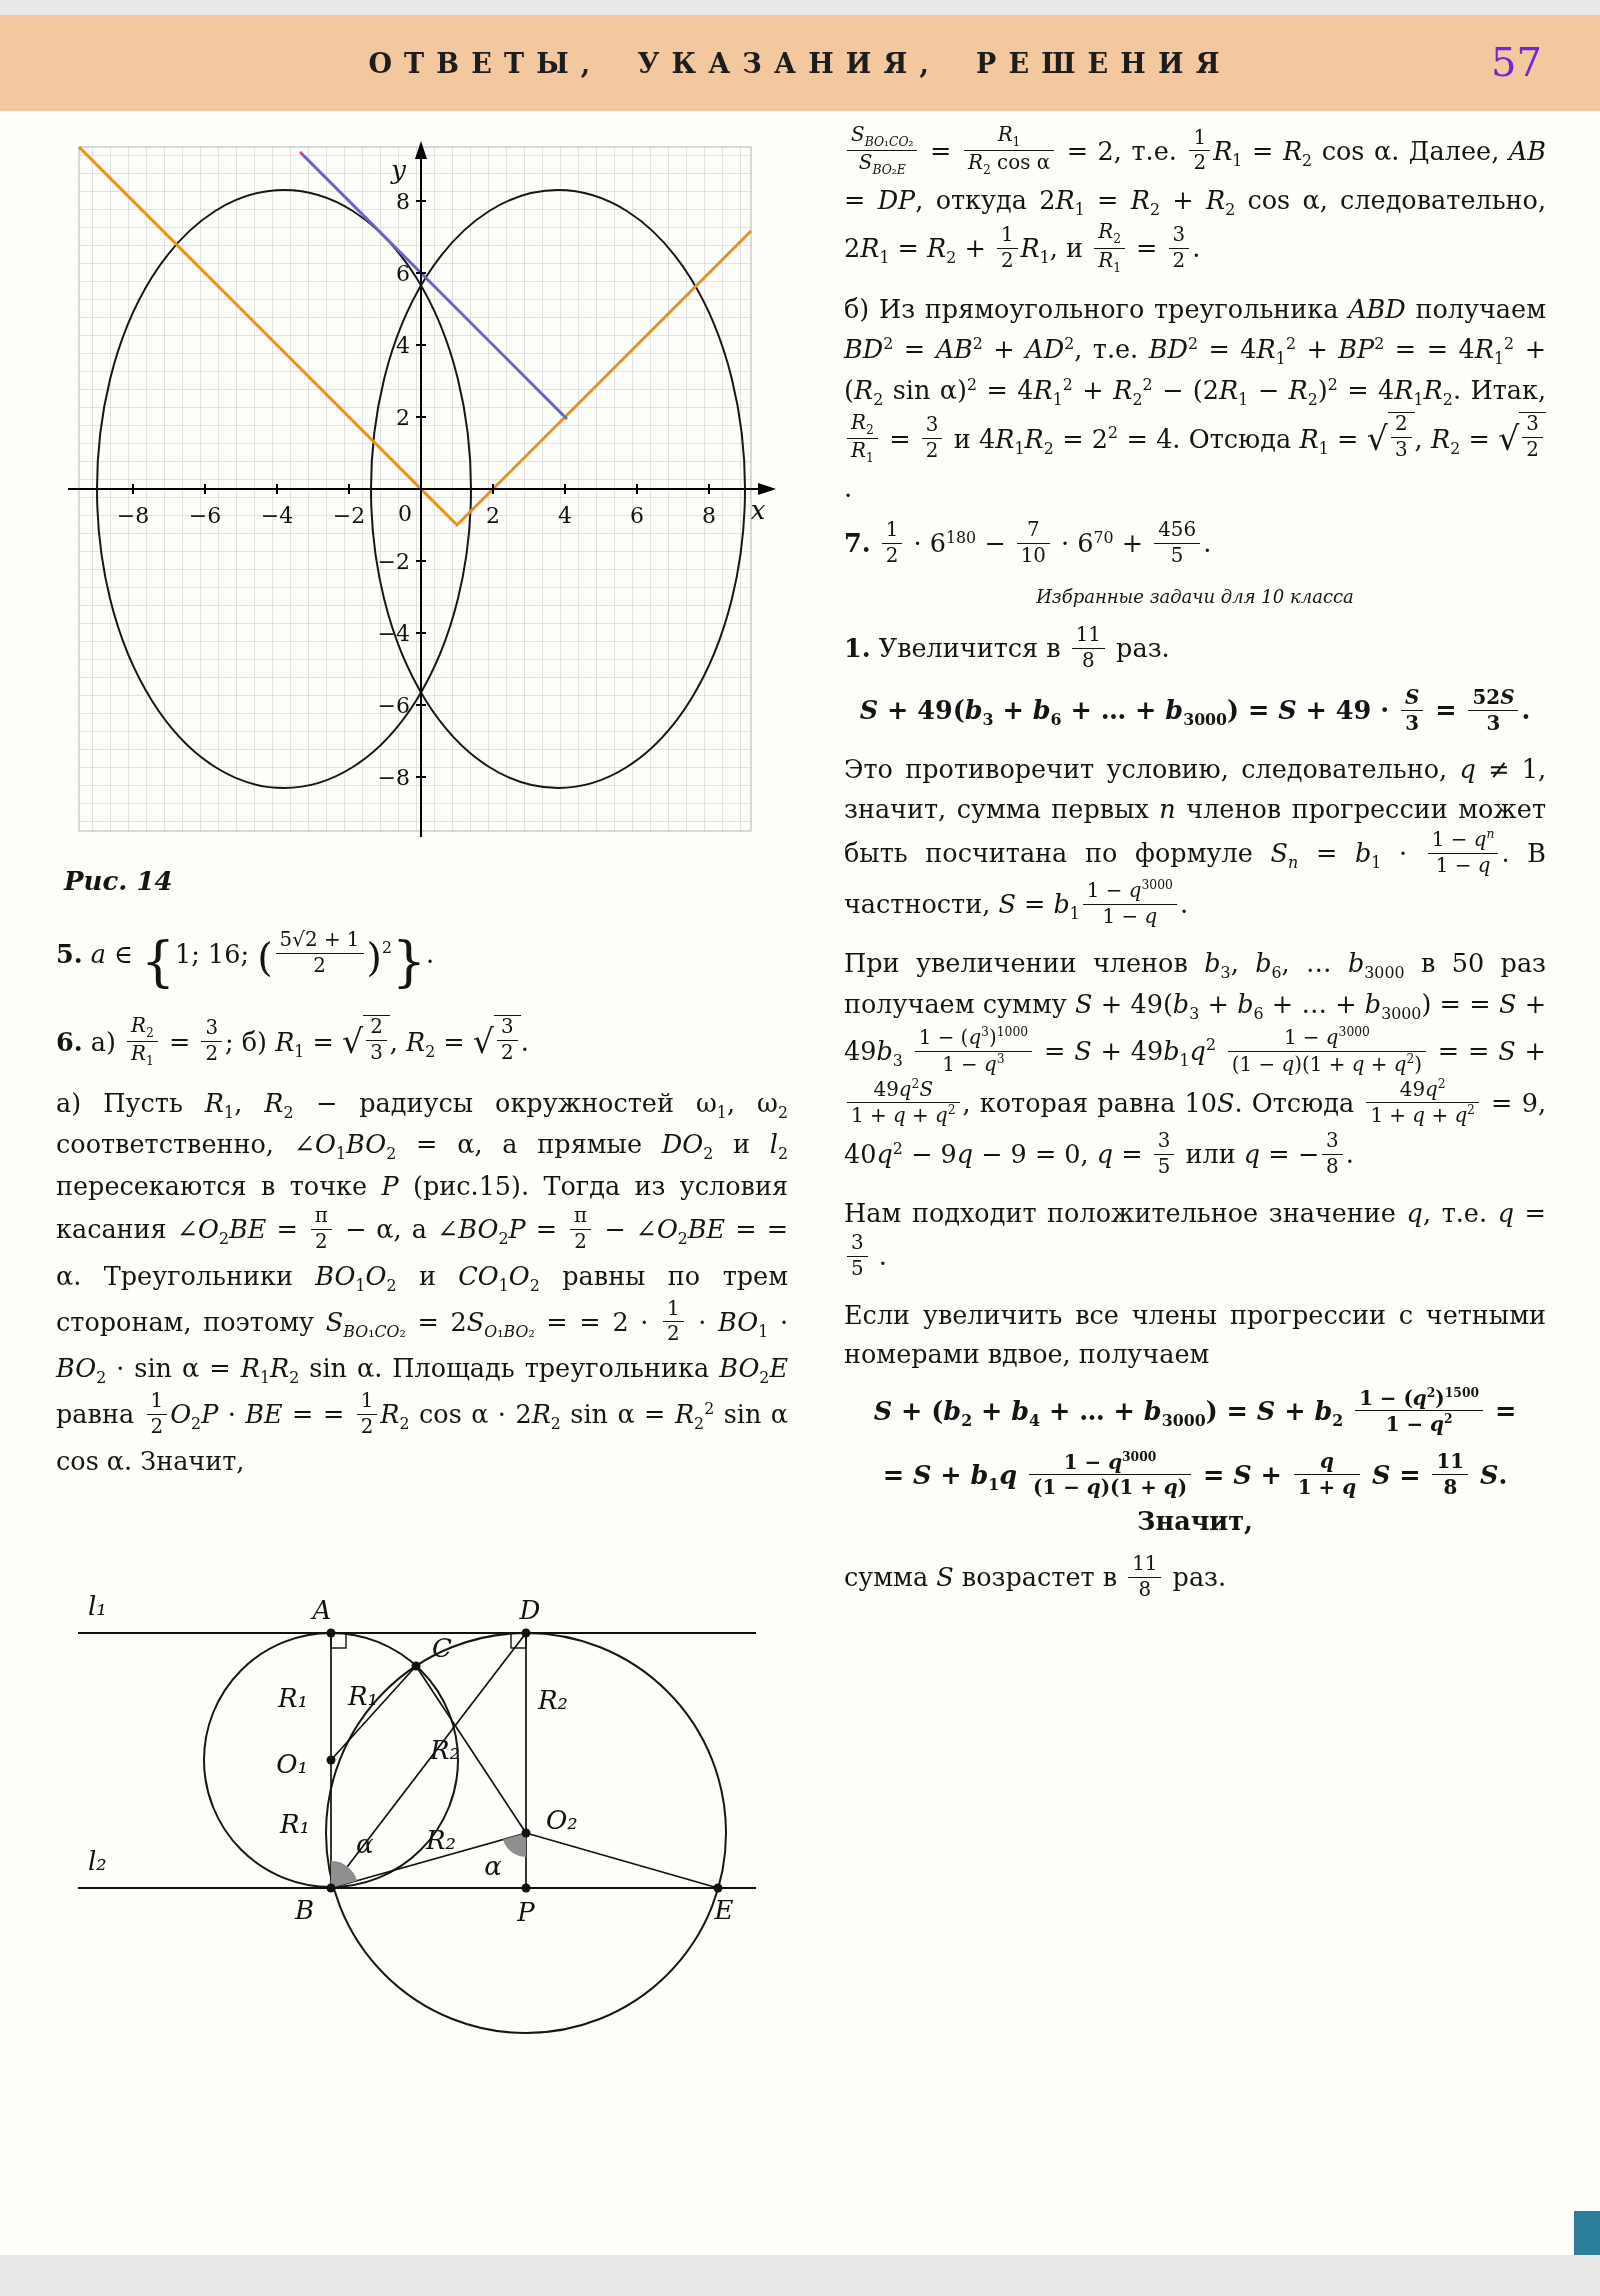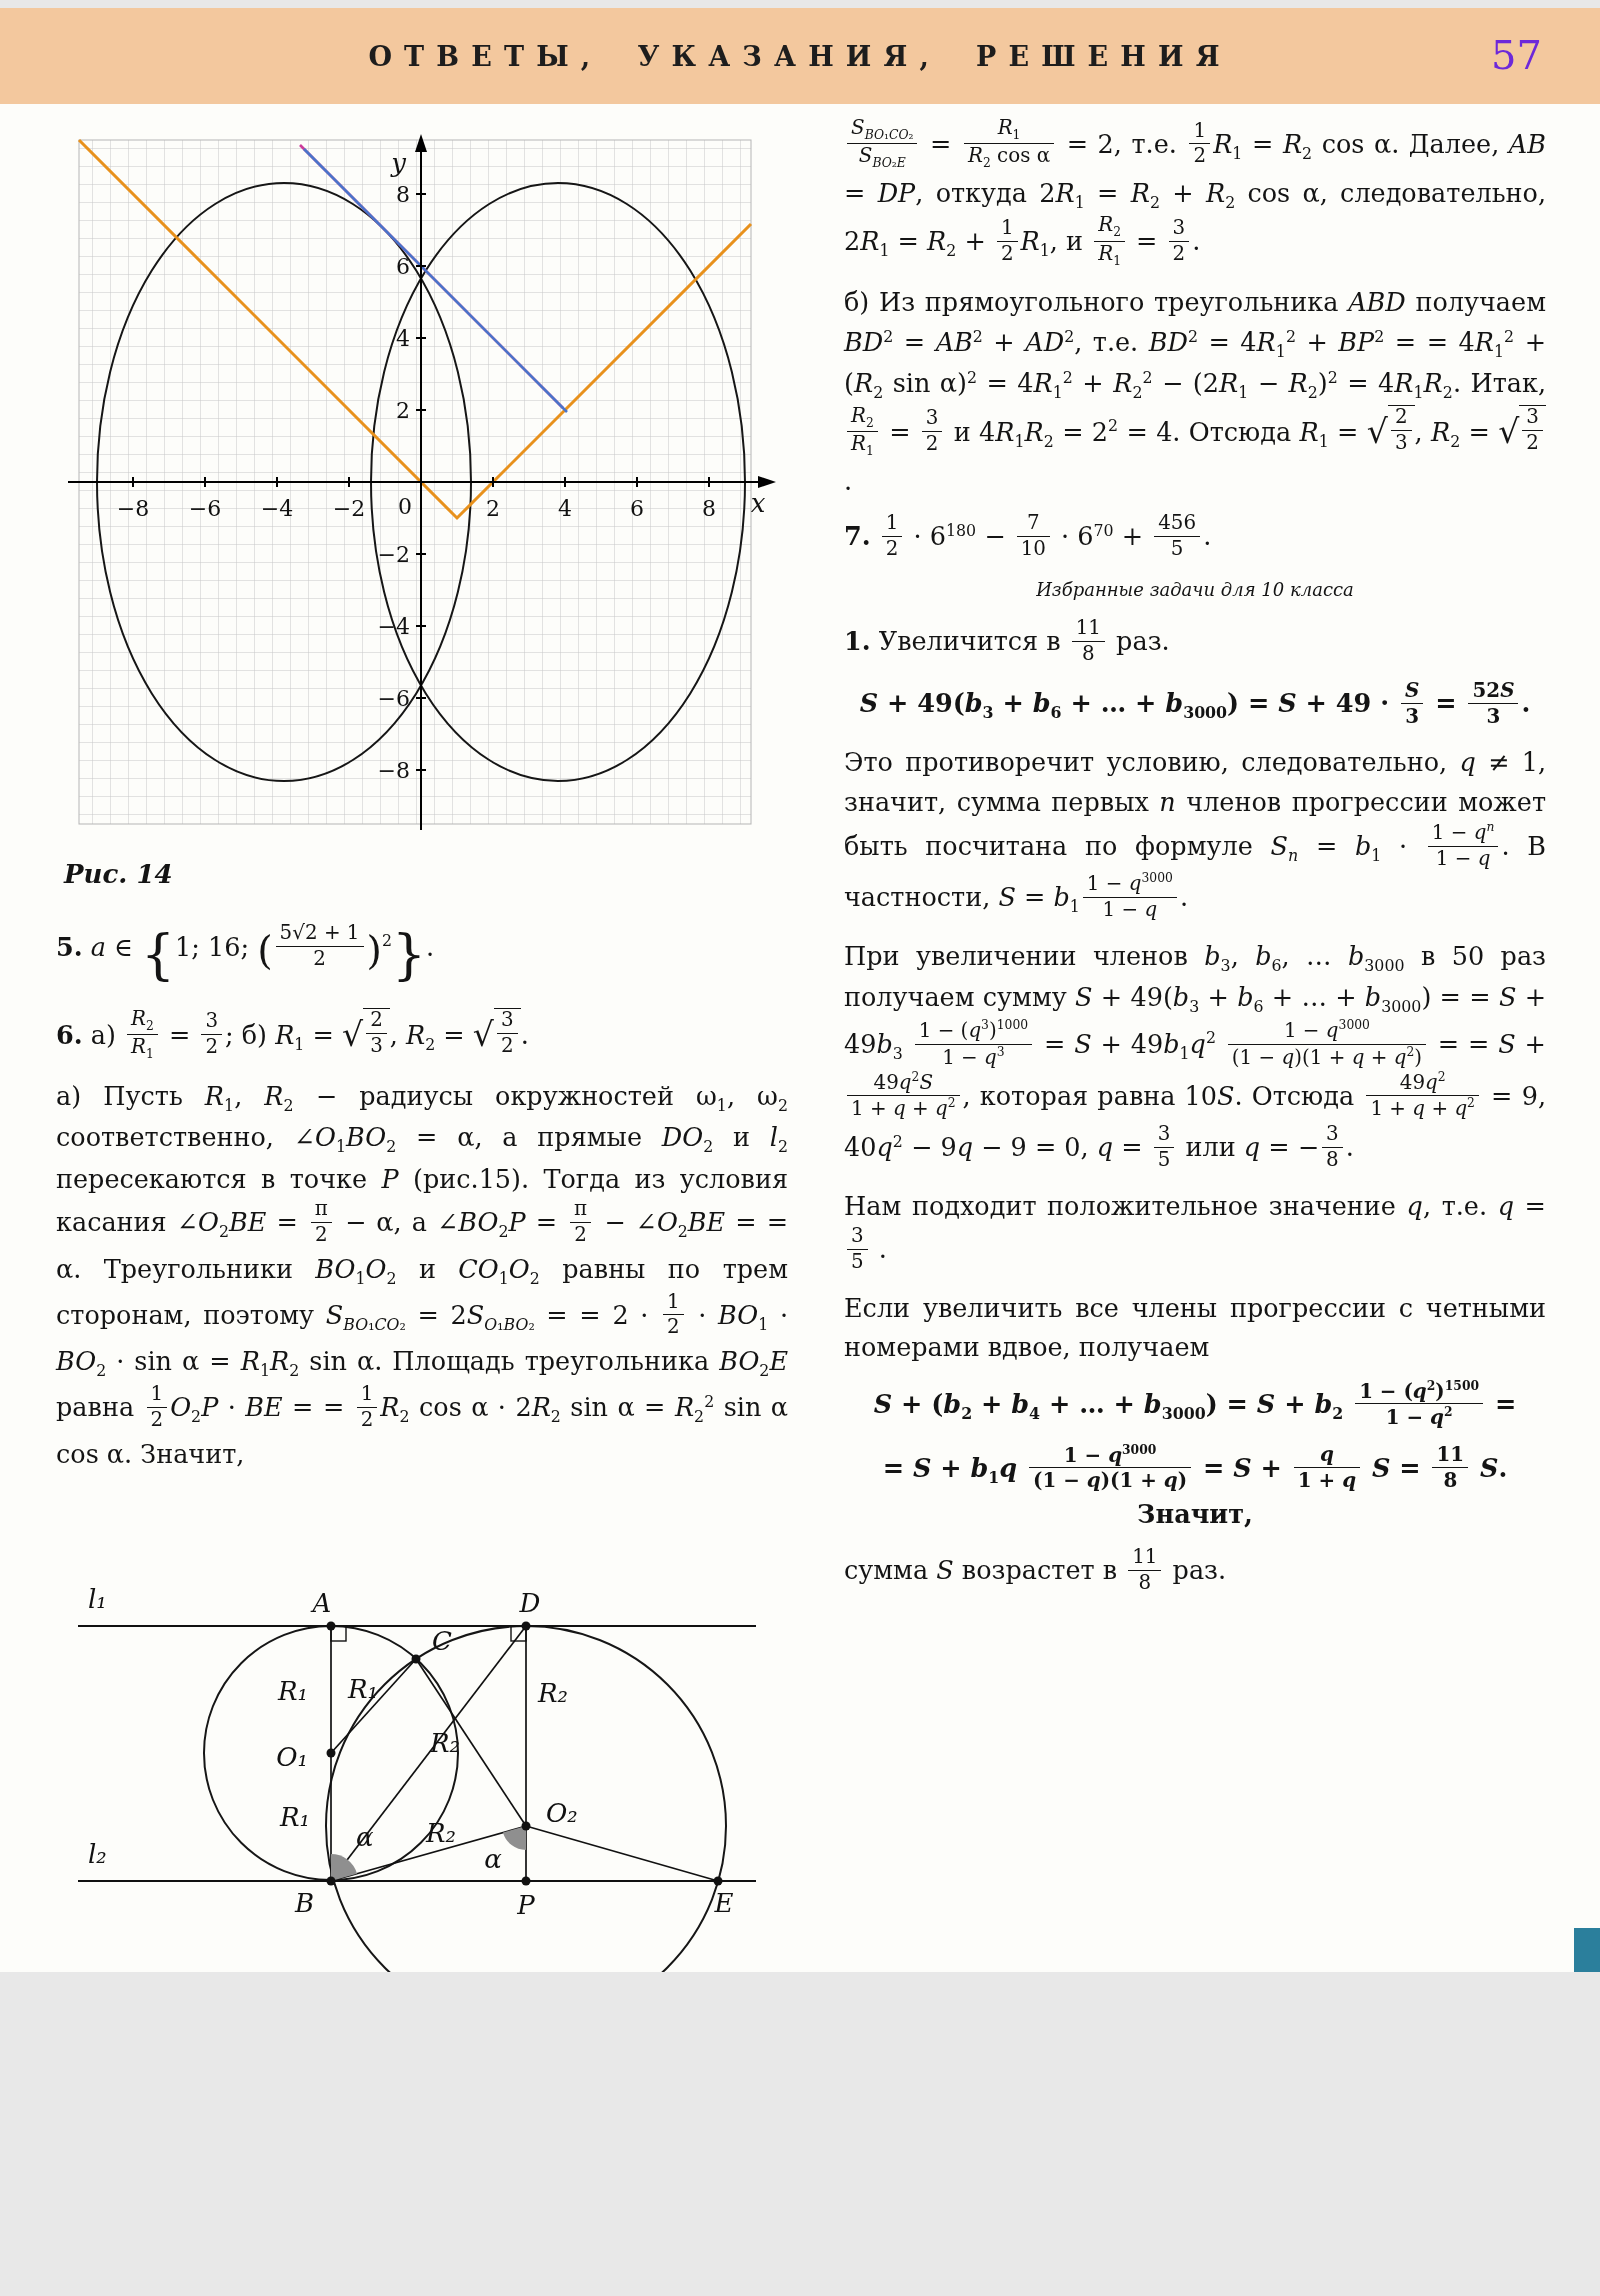--- a/index.html
+++ b/index.html
@@ -1,16 +1,16 @@
 <!DOCTYPE html>
 <html><head>
 <meta charset="utf-8">
 <style>
   html,body{margin:0;padding:0;background:#e8e8e8;}
-  .page{position:relative;width:1600px;height:1964px;margin:8px auto;background:#fdfdfa;
+  .page{position:relative;width:1600px;height:2240px;margin:15px auto;background:#fdfdfa;
         font-family:"DejaVu Serif","Liberation Serif",serif;color:#141414;overflow:hidden;}
   
   .topbar{position:absolute;top:0;left:0;width:1600px;height:96px;display:flex;align-items:center;}
   .topbar-title{position:absolute;left:0;right:0;text-align:center;font-weight:bold;font-size:27px;
         letter-spacing:0.45em;word-spacing:0.5em;color:#1d1d1d;}
   .topbar-page{position:absolute;right:58px;top:24px;font-size:40px;color:#6d28d9;}
   
   .col{position:absolute;top:122px;font-size:25.5px;line-height:1.55;text-align:justify;}
   .col-left{left:56px;width:732px;}
   .col-right{left:844px;width:702px;top:110px;}
@@ -200,21 +200,20 @@
         <text class="flabel" x="252" y="214" text-anchor="end">R₁</text>
         <text class="flabel" x="254" y="340" text-anchor="end">R₁</text>
         <text class="flabel" x="322" y="212" text-anchor="end">R₁</text>
         <text class="flabel" x="482" y="216">R₂</text>
         <text class="flabel" x="404" y="266" text-anchor="end">R₂</text>
         <text class="flabel" x="385" y="356" text-anchor="middle">R₂</text>
         <text class="flabel" x="300" y="360">α</text>
         <text class="flabel" x="437" y="382" text-anchor="middle">α</text>
       </svg>
     </figure>
-    <div class="caption">Рис. 15</div>
   </div>
 
   <div class="col col-right">
     <p class="para"><span class="fr">
           <span><i>S</i><sub><i>BO</i>₁<i>CO</i>₂</sub></span>
           <span><i>S</i><sub><i>BO</i>₂<i>E</i></sub></span>
         </span> = <span class="fr">
           <span><i>R</i><sub>1</sub></span>
           <span><i>R</i><sub>2</sub> cos α</span>
         </span> = 2, т.е. <span class="fr">

